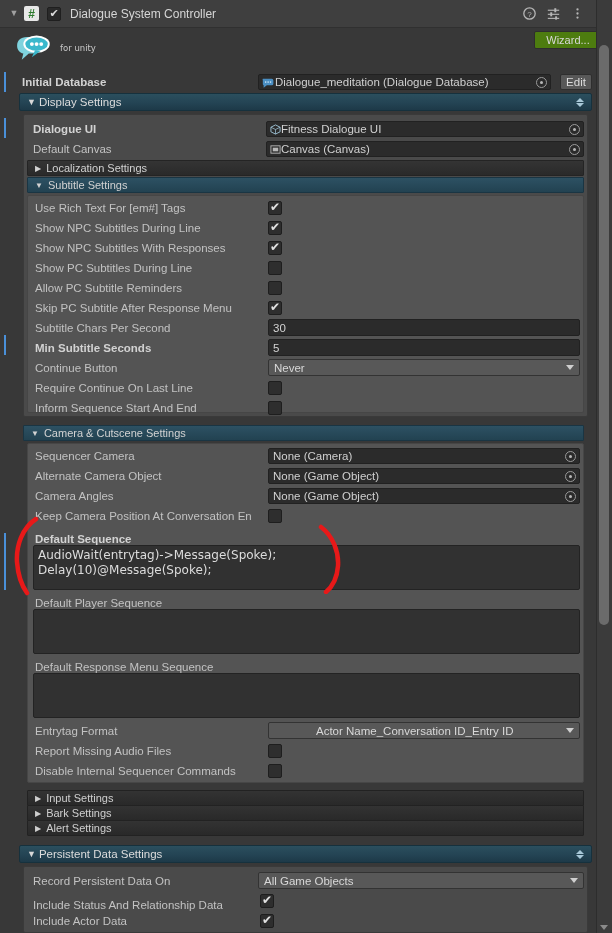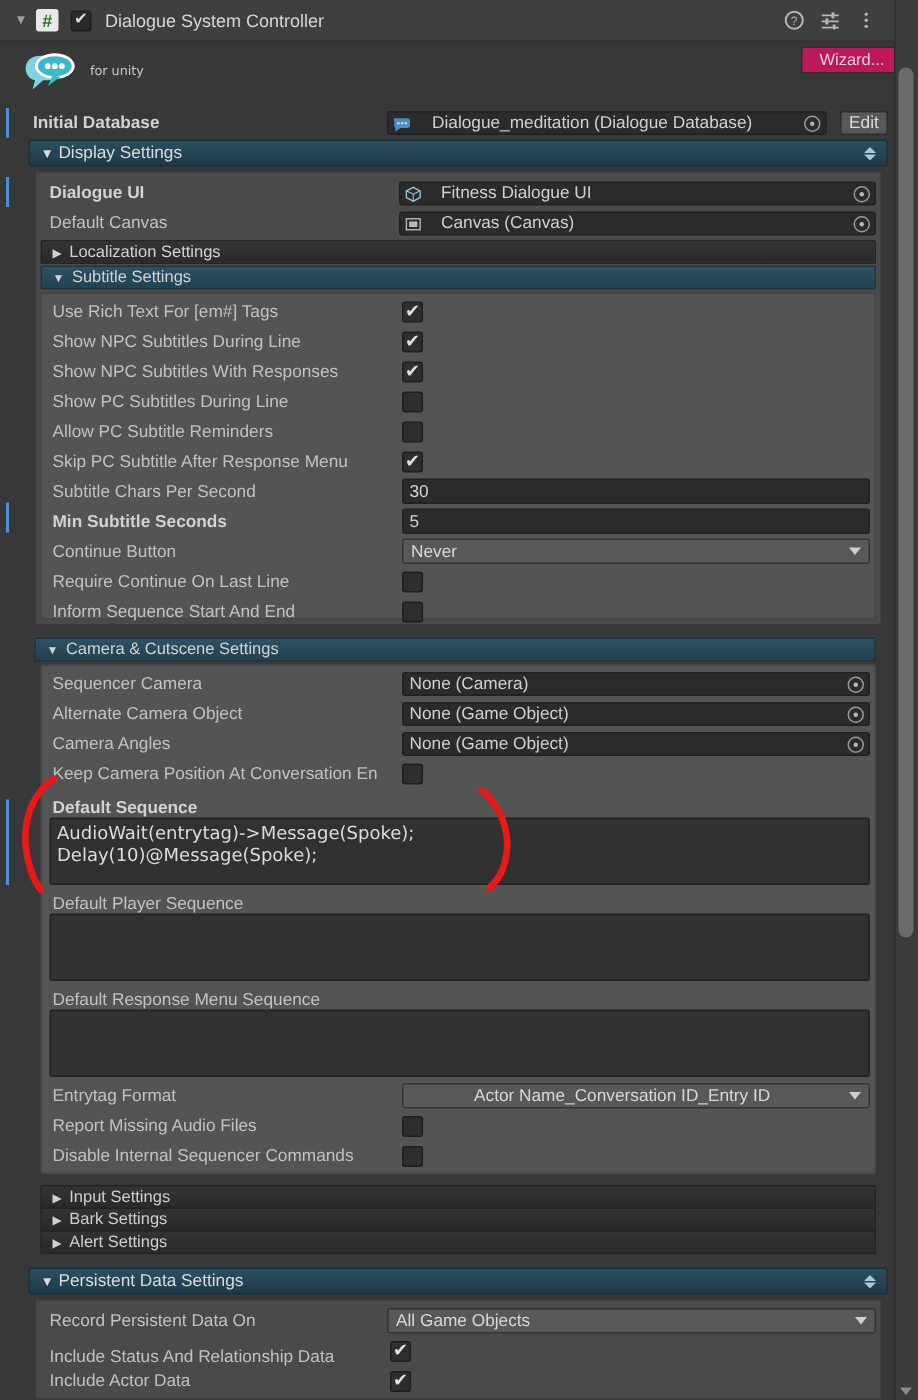--- a/index.html
+++ b/index.html
@@ -57,36 +57,36 @@
     font-size: 19px; color: #e4e4e4; font-family: "DejaVu Sans", sans-serif;
     letter-spacing: .1px;
   }
   .logo-sub {
     font-size: 8.5px; color: #c8c8c8; text-align: right; margin-top: 1px;
     font-family: "DejaVu Sans", sans-serif;
   }
   .wizard-btn {
     position: absolute; right: 10px; top: 31px;
     width: 68px; height: 18px;
-    background: #be185d; border: 1px solid #2e2e2e; border-radius: 2px;
+    background: #4d7c0f; border: 1px solid #2e2e2e; border-radius: 2px;
     color: #d8d8d8; font-size: 11px;
     display: flex; align-items: center; justify-content: center;
   }
 
   
   .row { position: relative; height: 20px; display: flex; align-items: center; }
   .lbl { color: #c2c2c2; font-size: 11.5px; white-space: nowrap; }
   .lbl.bold { font-weight: bold; color: #d2d2d2; }
 
   .objfield {
     position: absolute; height: 16px;
     background: #2b2b2b; border: 1px solid #212121; border-radius: 2px;
     display: flex; align-items: center; color: #d0d0d0; font-size: 11.5px;
   }
-  .objfield .txt { margin-left: 13px; white-space: nowrap; overflow: hidden; }
+  .objfield .txt { margin-left: 0; white-space: nowrap; overflow: hidden; }
   .objsel {
     margin-left: auto; margin-right: 3px; width: 11px; height: 11px;
     border: 1px solid #9a9a9a; border-radius: 50%;
     display: flex; align-items: center; justify-content: center;
   }
   .objsel::after { content:""; width:3px; height:3px; border-radius:50%; background:#b8b8b8; }
 
   .textfield {
     position: absolute; height: 17px;
     background: #2b2b2b; border: 1px solid #212121; border-radius: 2px;

